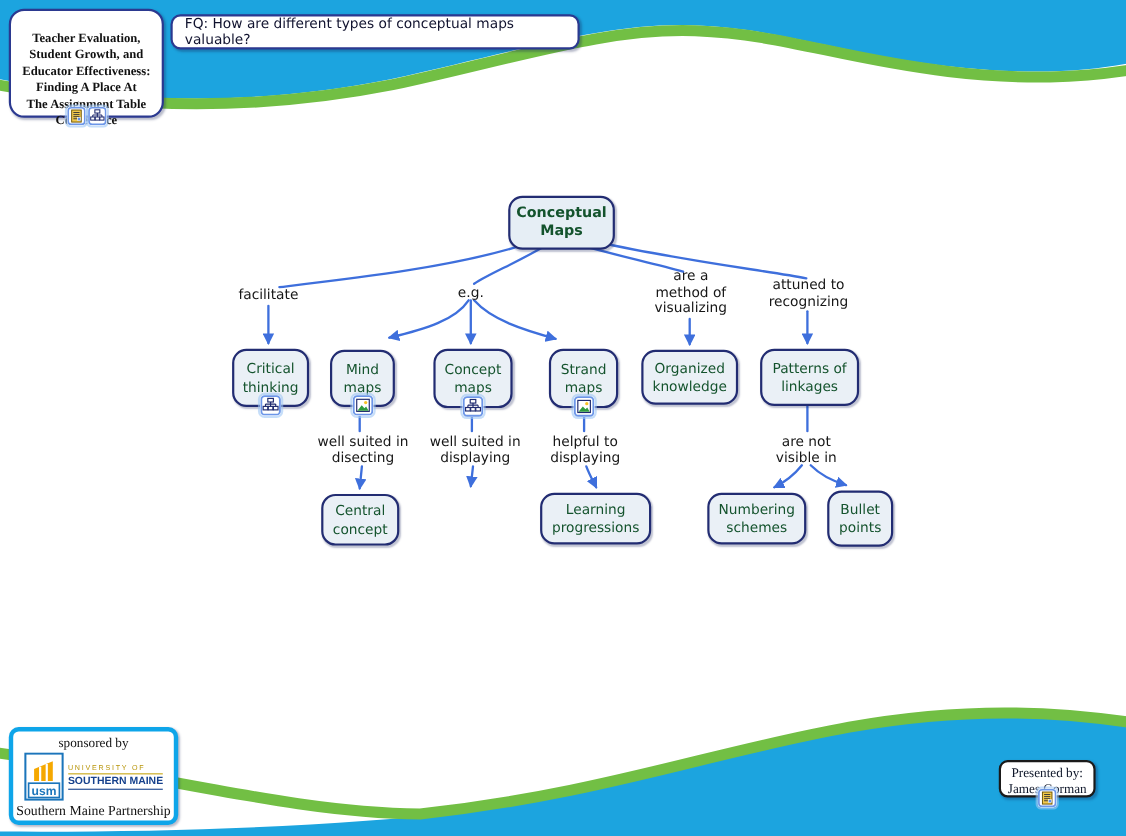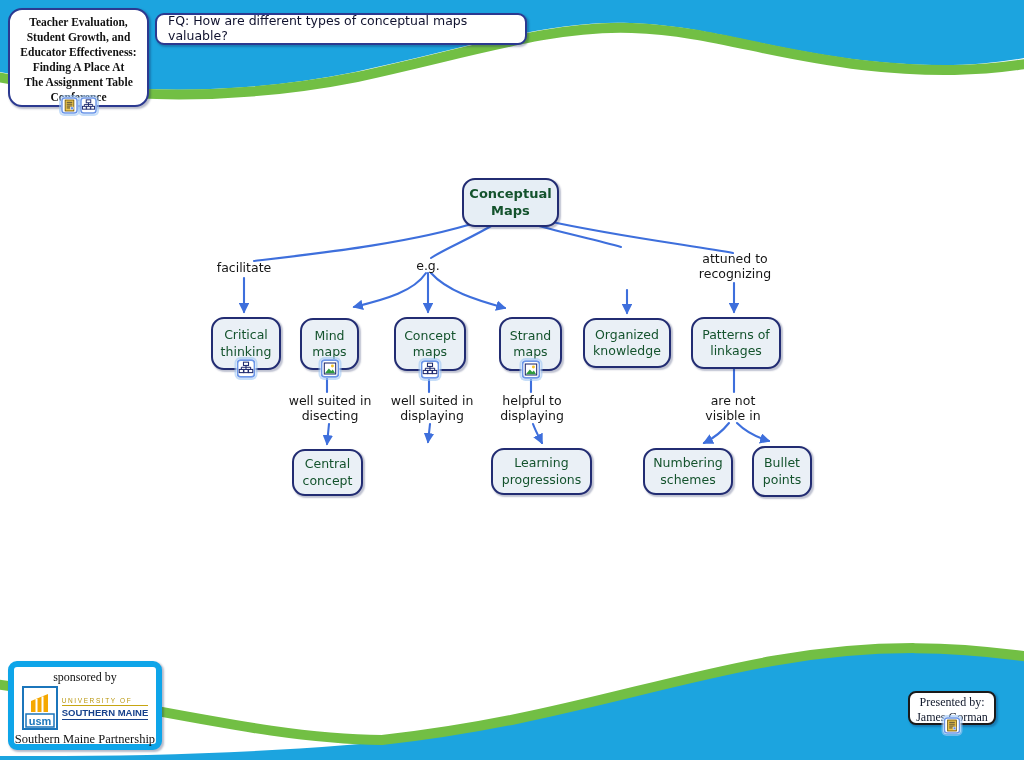--- a/index.html
+++ b/index.html
@@ -14,27 +14,27 @@
   .node.root{font-weight:bold;font-size:13px;background:#E6EEF5;}
   .maplabel{position:absolute;z-index:2;transform:translateX(-50%);text-align:center;
         font-size:12.5px;line-height:14.6px;color:#161616;}
   .subicon{position:absolute;left:50%;bottom:-10px;transform:translateX(-50%);width:19px;height:19px;
         border-radius:4px;box-shadow:0 0 0 2px rgba(160,200,245,.6);background:#fff;}
   .subicon svg{display:block;}
 
   .panel{position:absolute;background:#fff;z-index:4;box-shadow:1.5px 1.5px 2px rgba(20,30,80,.3);}
   #title-box{left:8px;top:8px;width:141px;height:99px;border:2.5px solid #2B3990;border-radius:14px;
         font-family:"Liberation Serif","DejaVu Serif",serif;font-weight:bold;font-size:11.5px;
-        line-height:1.3;text-align:center;padding-top:5px;box-sizing:border-box;color:#111;}
+        line-height:1.3;text-align:center;padding-top:18px;box-sizing:border-box;color:#111;}
   #title-icons{position:absolute;left:50%;bottom:-9px;transform:translateX(-50%);display:flex;gap:2px;z-index:5;}
   .annot-icon{width:17px;height:17px;border-radius:3px;background:#fff;box-shadow:0 0 0 2px rgba(160,200,245,.6);}
   #fq-box{left:155px;top:13px;width:372px;height:32px;border:2px solid #2B3990;border-radius:9px;
         display:flex;align-items:flex-end;padding-left:11px;box-sizing:border-box;
         font-size:12.5px;color:#10122e;}
-  #sponsor-box{left:8px;top:661px;width:154px;height:89px;border:6px solid #0ea5e9;border-radius:9px;
+  #sponsor-box{left:8px;top:661px;width:154px;height:89px;border:4px solid #0ea5e9;border-radius:9px;
         box-sizing:border-box;display:flex;flex-direction:column;align-items:center;
         font-family:"Liberation Serif","DejaVu Serif",serif;color:#111;}
   #sponsored-by{font-size:12px;margin-top:3px;}
   #logo-row{display:flex;align-items:center;margin-top:1px;}
   #usm-wordmark{margin-left:4px;display:flex;flex-direction:column;}
   #university-of{font-family:"Liberation Sans",sans-serif;font-size:6.5px;letter-spacing:1.6px;color:#B8960C;
         border-bottom:1.5px solid #C7A511;padding-bottom:1px;white-space:nowrap;}
   #southern-maine{font-family:"Liberation Sans",sans-serif;font-weight:bold;font-size:9.5px;color:#16418C;
         border-bottom:1.5px solid #16418C;padding-bottom:1px;margin-top:1px;white-space:nowrap;}
   #partnership{font-size:12.5px;margin-top:2px;}
@@ -109,20 +109,21 @@
       <path d="M531,366 L531,392"></path>
       <path d="M533,424 C536,432 539,437 542,443" marker-end="url(#ah)"></path>
       <path d="M734,364 L734,392"></path>
       <path d="M729,423 C721,433 712,439 704,443" marker-end="url(#ah)"></path>
       <path d="M737,423 C747,433 759,438 769,441" marker-end="url(#ah)"></path>
     </g>
   </svg>
 
   <div class="maplabel" style="left:244px;top:261px;width:84px">facilitate</div>
   <div class="maplabel" style="left:428px;top:259px;width:44px">e.g.</div>
+  <div class="maplabel" style="left:628px;top:244px;width:76px">are a method of visualizing</div>
   <div class="maplabel" style="left:735px;top:252px;width:92px">attuned to recognizing</div>
   <div class="maplabel" style="left:330px;top:394px;width:92px">well suited in disecting</div>
   <div class="maplabel" style="left:432px;top:394px;width:94px">well suited in displaying</div>
   <div class="maplabel" style="left:532px;top:394px;width:80px">helpful to displaying</div>
   <div class="maplabel" style="left:733px;top:394px;width:64px">are not visible in</div>
 
   <div class="node root" style="left:462px;top:178px;width:93px;height:45px">
       <span>Conceptual Maps</span>
     </div>
 

